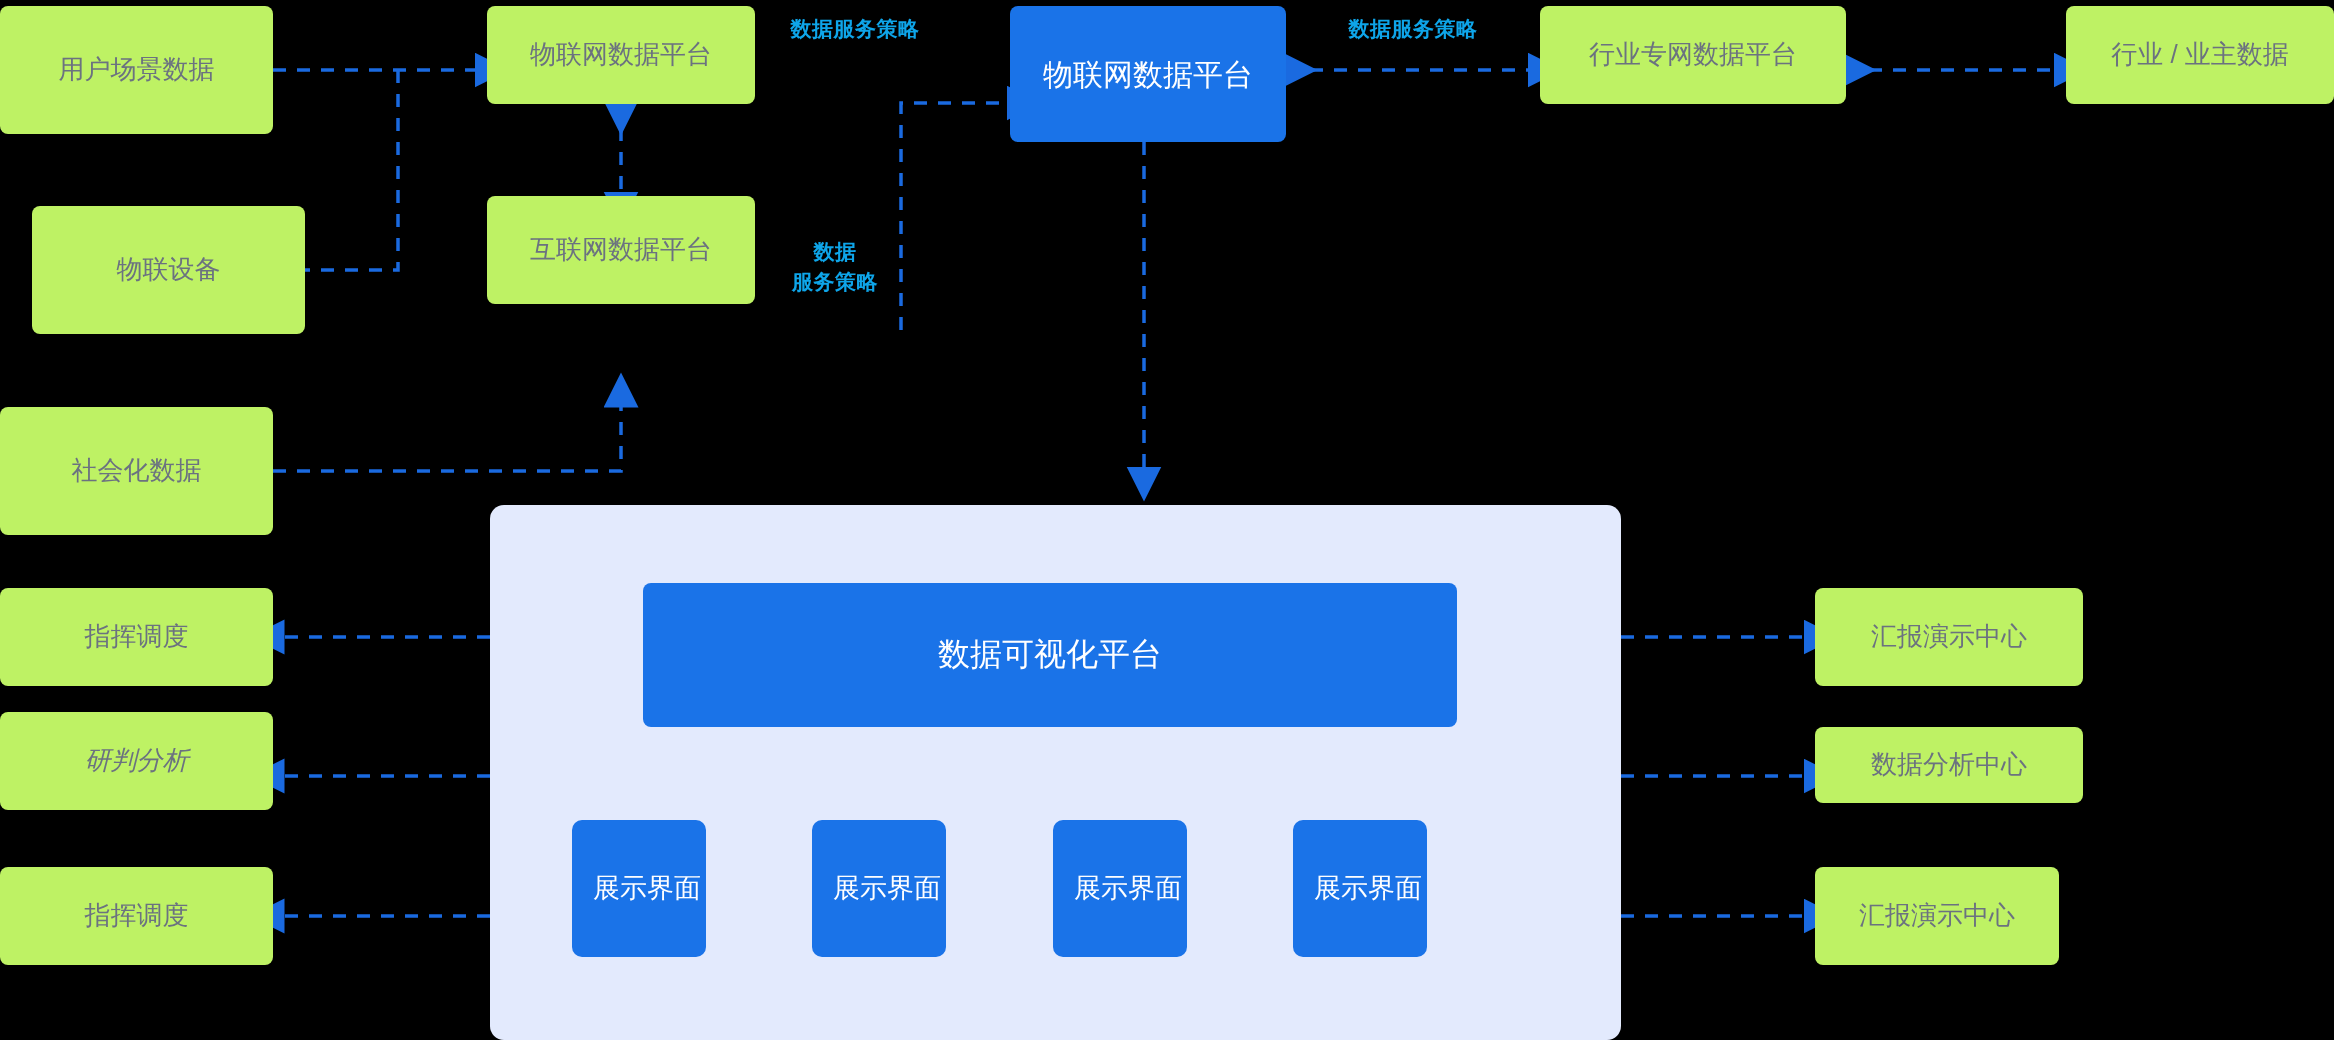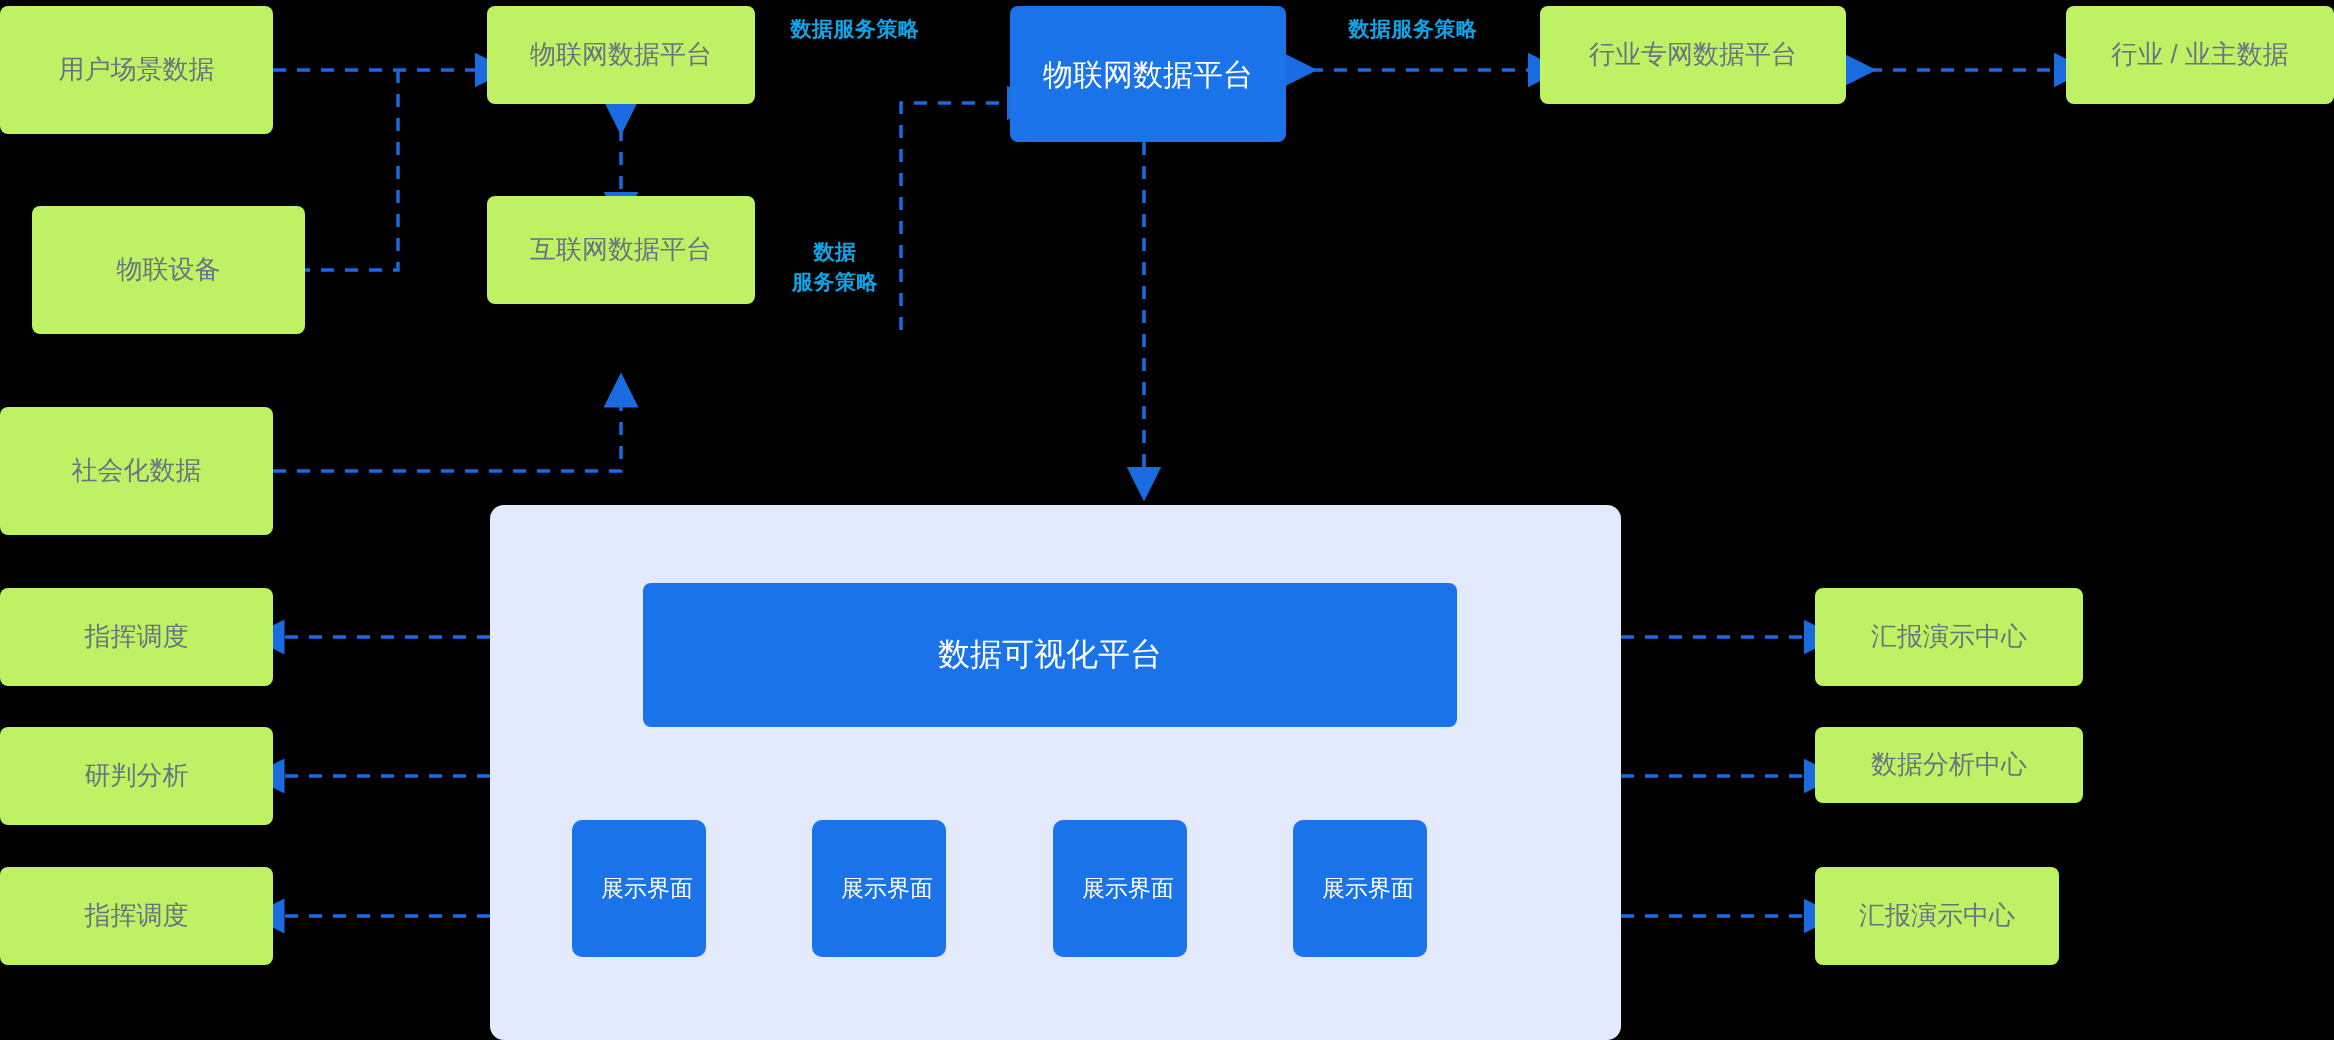--- a/index.html
+++ b/index.html
@@ -53,21 +53,21 @@
   }
   .node.viz {
     background: #1a73e8;
     color: #ffffff;
     font-size: 32px;
     border-radius: 8px;
   }
   .node.screen {
     background: #1a73e8;
     color: #ffffff;
-    font-size: 23px;
+    font-size: 27px;
     border-radius: 10px;
     padding-left: 16px;
   }
   .wire-label {
     position: absolute;
     color: #0ea5e9;
     font-size: 21px;
     font-weight: 700;
     text-align: center;
     line-height: 1.45;
@@ -140,21 +140,21 @@
   </div>
 
   <div class="node light" style="left:0px; top:407px; width:273px; height:128px;">
     <span>社会化数据</span>
   </div>
 
   <div class="node light" style="left:0px; top:588px; width:273px; height:98px;">
     <span>指挥调度</span>
   </div>
 
-  <div class="node light" style="left:0px; top:727px; width:273px; height:98px;">
+  <div class="node light" style="left:0px; top:712px; width:273px; height:98px;font-style:italic;">
     <span>研判分析</span>
   </div>
 
   <div class="node light" style="left:0px; top:867px; width:273px; height:98px;">
     <span>指挥调度</span>
   </div>
 
   <div class="node light" style="left:487px; top:6px; width:268px; height:98px;">
     <span>物联网数据平台</span>
   </div>

